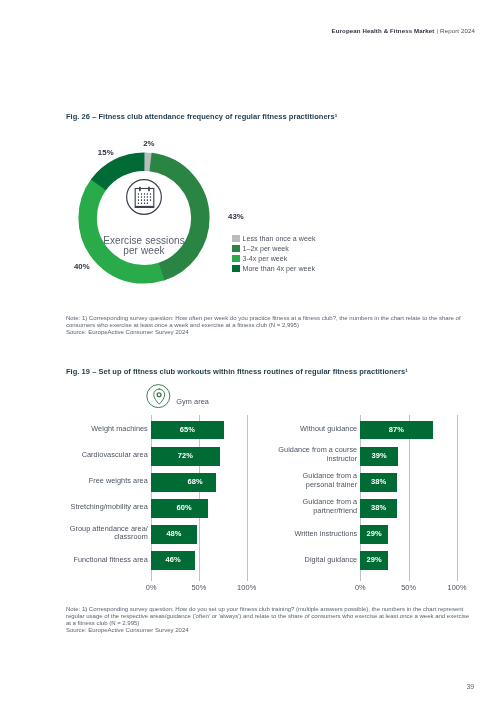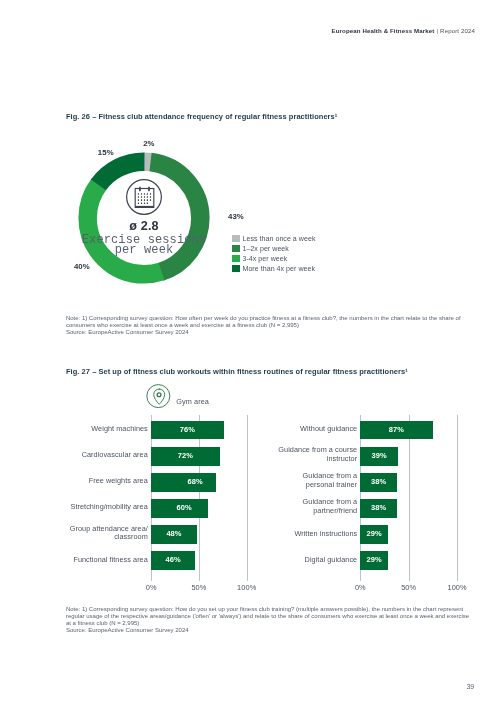--- a/index.html
+++ b/index.html
@@ -33,21 +33,21 @@
   #note27{top:599.1px;}
 
   
   #donut-wrap{left:38px;top:150.5px;width:134px;height:134px;}
   #donut-svg{display:block;width:134px;height:134px;}
   #donut-center{left:38px;top:150.5px;width:134px;height:134px;}
   #cal-icon{left:49px;top:28.2px;}
   #donut-value{position:absolute;left:0;right:0;top:69px;text-align:center;
       font-size:12.6px;font-weight:bold;color:#2c3244;line-height:1;letter-spacing:.01em;}
   #donut-sub{position:absolute;left:0;right:0;top:85.5px;text-align:center;
-      font-size:12px;color:#565e6d;line-height:9.9px;letter-spacing:.01em;font-family:Liberation Mono, monospace;}
+      font-size:10px;color:#565e6d;line-height:9.9px;letter-spacing:.01em;}
 
   .dlabel{font-size:7.8px;font-weight:bold;color:#2c3244;line-height:1;letter-spacing:.01em;}
   #lbl2{left:104.2px;top:140px;}
   #lbl15{left:58.8px;top:149.2px;}
   #lbl43{left:189px;top:212.8px;}
   #lbl40{left:34.9px;top:262.6px;}
 
   
   #legend{left:192.8px;top:233.6px;}
   .lg-row{display:flex;align-items:center;height:9.95px;}
@@ -117,21 +117,20 @@
           <rect x="14.9" y="20.3" width="1.2" height="1.6" rx="0.3"></rect>
           <rect x="17.9" y="20.3" width="1.2" height="1.6" rx="0.3"></rect>
           <rect x="20.8" y="20.3" width="1.2" height="1.6" rx="0.3"></rect>
           <rect x="23.9" y="20.3" width="1.2" height="1.6" rx="0.3"></rect>
         <rect x="11.8" y="23.4" width="1.2" height="1.6" rx="0.3"></rect>
           <rect x="14.9" y="23.4" width="1.2" height="1.6" rx="0.3"></rect>
           <rect x="17.9" y="23.4" width="1.2" height="1.6" rx="0.3"></rect>
           <rect x="20.8" y="23.4" width="1.2" height="1.6" rx="0.3"></rect>
       </g>
     </svg>
-    <div id="donut-value">ø 2.8</div>
     <div id="donut-sub"><span>Exercise sessions</span><br><span>per week</span></div>
   </div>
 
   <div class="abs dlabel" id="lbl2">2%</div>
   <div class="abs dlabel" id="lbl43">43%</div>
   <div class="abs dlabel" id="lbl40">40%</div>
   <div class="abs dlabel" id="lbl15">15%</div>
 
   <div class="abs" id="legend">
     <div class="lg-row">
@@ -151,21 +150,21 @@
       <span class="lg-tx">More than 4x per week</span>
     </div>
   </div>
 
   <div class="abs note" id="note26">
     <span>Note: 1) Corresponding survey question: How often per week do you practice fitness at a fitness club?, the numbers in the chart relate to the share of
 consumers who exercise at least once a week and exercise at a fitness club (N = 2,995)</span>
     <span class="src">Source: EuropeActive Consumer Survey 2024</span>
   </div>
 
-  <div class="abs fig-cap" id="cap27">Fig. 27 – Set up of fitness club workouts within fitness routines of regular fitness practitioners¹</div>
+  <div class="abs fig-cap" id="cap27">Fig. 19 – Set up of fitness club workouts within fitness routines of regular fitness practitioners¹</div>
 
   <div class="abs note" id="note27">
     <span>Note: 1) Corresponding survey question: How do you set up your fitness club training? (multiple answers possible), the numbers in the chart represent
 regular usage of the respective areas/guidance ('often' or 'always') and relate to the share of consumers who exercise at least once a week and exercise
 at a fitness club (N = 2,995)</span>
     <span class="src">Source: EuropeActive Consumer Survey 2024</span>
   </div>
 
   <div class="abs panel-head" id="head-gym">
     <svg width="23" height="23.5" viewBox="0 0 23 23.5">
@@ -175,21 +174,21 @@
     </svg>
     <span class="panel-title">Gym area</span>
   </div>
 
 
   <div class="abs bchart" id="bchart-l">
       <div class="grid" style="left:112.10px"></div>
       <div class="grid" style="left:159.85px"></div>
       <div class="grid" style="left:207.60px"></div>
       <div class="bar" style="left:112.10px;top:6.90px;width:72.58px"></div>
-      <div class="bval" style="left:112.10px;top:6.90px;width:72.58px">76%</div>
+      <div class="bval" style="left:112.10px;top:6.90px;width:72.58px">65%</div>
       <div class="bar" style="left:112.10px;top:33.00px;width:68.76px"></div>
       <div class="bval" style="left:112.10px;top:33.00px;width:68.76px">72%</div>
       <div class="bar" style="left:112.10px;top:59.00px;width:64.94px"></div>
       <div class="bval" style="left:112.10px;top:59.00px;width:88px">68%</div>
       <div class="bar" style="left:112.10px;top:85.00px;width:57.30px"></div>
       <div class="bval" style="left:112.10px;top:85.00px;width:66px">60%</div>
       <div class="bar" style="left:112.10px;top:111.20px;width:45.84px"></div>
       <div class="bval" style="left:112.10px;top:111.20px;width:45.84px">48%</div>
       <div class="bar" style="left:112.10px;top:137.30px;width:43.93px"></div>
       <div class="bval" style="left:112.10px;top:137.30px;width:43.93px">46%</div>

